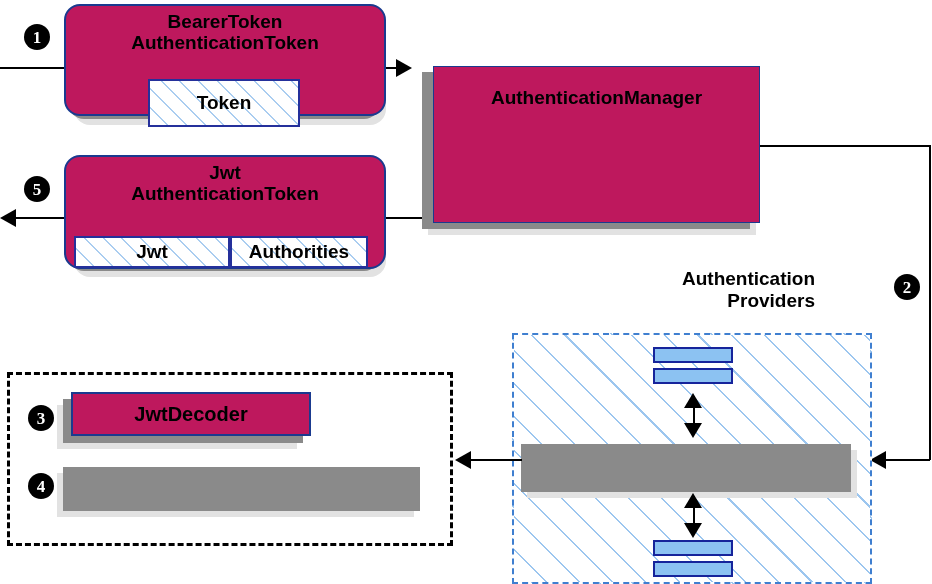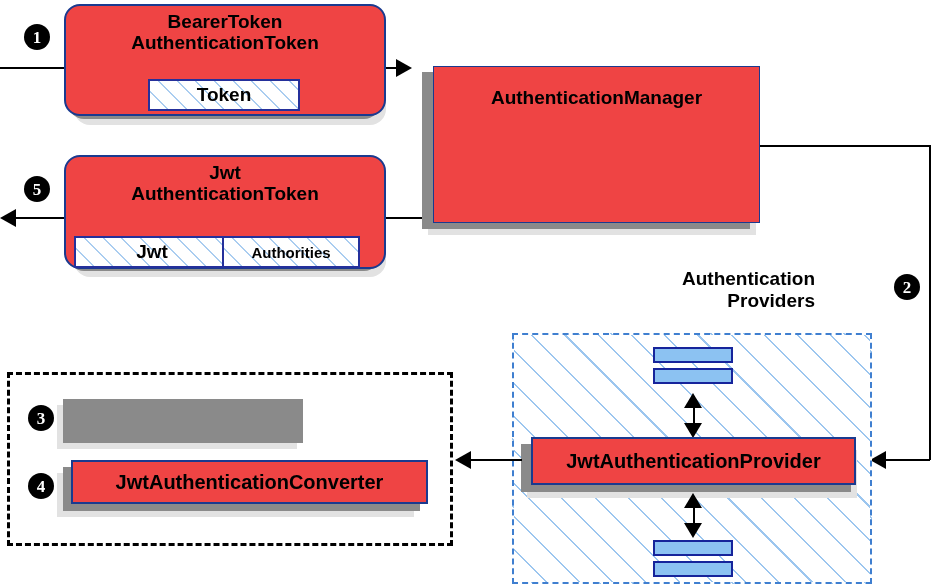--- a/index.html
+++ b/index.html
@@ -10,21 +10,21 @@
   #canvas{
     position:relative;
     width:932px;height:584px;
     background:#ffffff;
     overflow:hidden;
   }
 
   
   .node{
     position:absolute;
-    background:#ef4444;
+    background:#be185d;
     border:1px solid #1a3a8f;
     box-sizing:border-box;
     color:#000;
     font-weight:bold;
     display:flex;
     align-items:center;
     justify-content:center;
     text-align:center;
     line-height:1.12;
   }
@@ -131,37 +131,37 @@
   <div class="bullet" style="left:24px;top:24px;">1</div>
 
   <div class="shadow-light" style="left:74px;top:28px;width:312px;height:97px;border-radius:16px;"></div>
   <div class="shadow-dark" style="left:68px;top:22px;width:312px;height:97px;border-radius:16px;"></div>
   <div class="node rounded" style="left:64px;top:4px;width:322px;height:112px;flex-direction:column;justify-content:flex-start;padding-top:5px;">
     <div style="font-size:19px;">
       <span>BearerToken</span><br>
       <span>AuthenticationToken</span>
     </div>
   </div>
-  <div class="hatchbox" style="left:148px;top:79px;width:152px;height:32px;font-size:19px;">Token</div>
+  <div class="hatchbox" style="left:148px;top:79px;width:152px;height:48px;font-size:19px;">Token</div>
 
   <div class="ln-h" style="left:14px;top:217px;width:420px;"></div>
   <div class="arrow-l" style="left:0px;top:209px;"></div>
 
   <div class="bullet" style="left:24px;top:176px;">5</div>
 
   <div class="shadow-light" style="left:74px;top:178px;width:312px;height:99px;border-radius:16px;"></div>
   <div class="shadow-dark" style="left:68px;top:172px;width:312px;height:99px;border-radius:16px;"></div>
   <div class="node rounded" style="left:64px;top:155px;width:322px;height:114px;flex-direction:column;justify-content:flex-start;padding-top:5px;">
     <div style="font-size:19px;">
       <span>Jwt</span><br>
       <span>AuthenticationToken</span>
     </div>
   </div>
   <div class="hatchbox" style="left:74px;top:236px;width:156px;height:32px;font-size:19px;">Jwt</div>
-  <div class="hatchbox" style="left:222px;top:236px;width:138px;height:32px;font-size:15px;">Authorities</div>
+  <div class="hatchbox" style="left:230px;top:236px;width:138px;height:32px;font-size:19px;">Authorities</div>
 
   <div class="shadow-light" style="left:428px;top:78px;width:328px;height:157px;"></div>
   <div class="shadow-dark" style="left:422px;top:72px;width:328px;height:157px;"></div>
   <div class="node" style="left:433px;top:66px;width:327px;height:157px;flex-direction:column;justify-content:flex-start;padding-top:20px;font-size:19px;">
     <div>AuthenticationManager</div>
   </div>
 
   <div class="ln-h" style="left:760px;top:145px;width:170px;"></div>
   <div class="ln-v" style="left:929px;top:145px;height:315px;"></div>
   <div class="ln-h" style="left:886px;top:459px;width:44px;"></div>
@@ -178,37 +178,36 @@
 
   <div class="blue-bar" style="left:653px;top:347px;width:80px;height:16px;"></div>
   <div class="blue-bar" style="left:653px;top:368px;width:80px;height:16px;"></div>
 
   <div class="arrow-u" style="left:684px;top:393px;"></div>
   <div class="ln-v" style="left:693px;top:396px;height:30px;"></div>
   <div class="arrow-d" style="left:684px;top:423px;"></div>
 
   <div class="shadow-light" style="left:527px;top:450px;width:330px;height:48px;"></div>
   <div class="shadow-dark" style="left:521px;top:444px;width:330px;height:48px;"></div>
-  <div class="node" style="left:531px;top:437px;width:325px;height:48px;font-size:20px;border-width:2px;">JwtAuthenticationProvider</div>
 
   <div class="arrow-u" style="left:684px;top:493px;"></div>
   <div class="ln-v" style="left:693px;top:496px;height:30px;"></div>
   <div class="arrow-d" style="left:684px;top:523px;"></div>
 
   <div class="blue-bar" style="left:653px;top:540px;width:80px;height:16px;"></div>
   <div class="blue-bar" style="left:653px;top:561px;width:80px;height:16px;"></div>
 
   <div class="ln-h" style="left:470px;top:459px;width:52px;"></div>
   <div class="arrow-l" style="left:455px;top:451px;"></div>
 
   <div class="dashed-black" style="left:7px;top:372px;width:446px;height:174px;"></div>
 
   <div class="bullet" style="left:28px;top:405px;">3</div>
   <div class="bullet" style="left:28px;top:473px;">4</div>
 
   <div class="shadow-light" style="left:57px;top:405px;width:240px;height:44px;"></div>
   <div class="shadow-dark" style="left:63px;top:399px;width:240px;height:44px;"></div>
+  <div class="node" style="left:71px;top:392px;width:240px;height:44px;font-size:20px;border-width:2px;">JwtDecoder</div>
 
   <div class="shadow-light" style="left:57px;top:473px;width:357px;height:44px;"></div>
   <div class="shadow-dark" style="left:63px;top:467px;width:357px;height:44px;"></div>
-  <div class="node" style="left:71px;top:460px;width:357px;height:44px;font-size:20px;border-width:2px;">JwtAuthenticationConverter</div>
 
 </div>
 
 </body></html>

